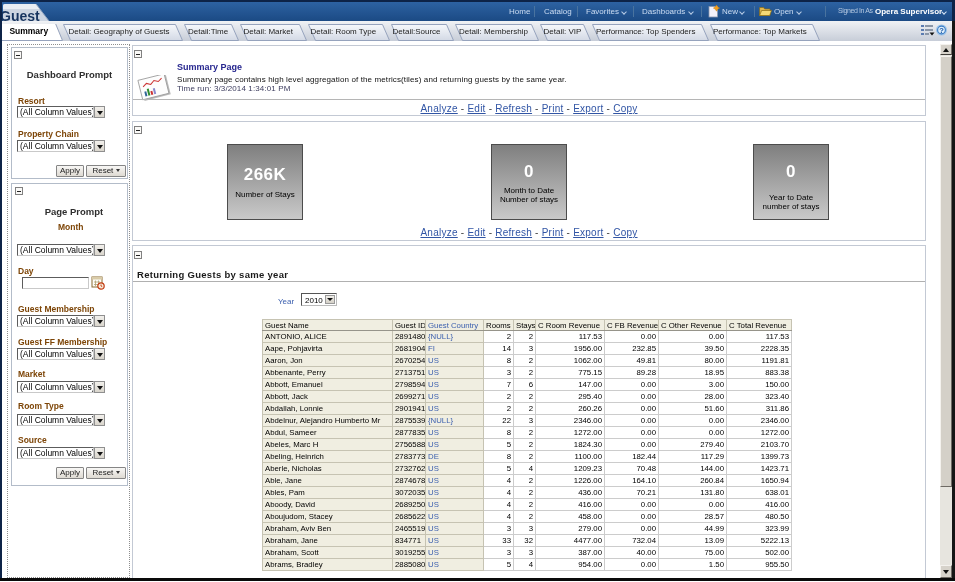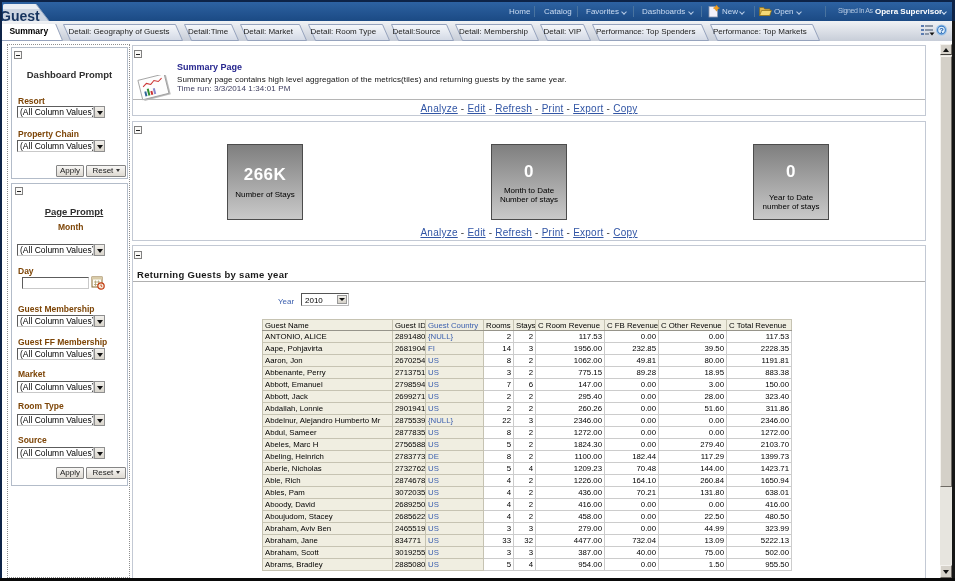--- a/index.html
+++ b/index.html
@@ -137,21 +137,21 @@
 <div class="plabel" style="top:129px;">Property Chain</div>
 <div class="combo" style="top:140px;">
     <div class="fld">(All Column Values)</div>
     <div class="btn"></div>
   </div>
 <div class="pbtn" style="left:44px;top:165px;width:28px;">Apply</div>
 <div class="pbtn" style="left:74px;top:165px;width:40px;">Reset <span style="display:inline-block;width:0;height:0;border-left:2.5px solid transparent;border-right:2.5px solid transparent;border-top:3px solid #333;vertical-align:1px;"></span></div>
 
 <div class="abs" style="left:11px;top:183px;width:117px;height:303px;border:1px solid #b3bcc9;background:#fff;"></div>
 <div class="minbox" style="left:15px;top:187px;"></div>
-<div class="abs" style="left:11px;top:206px;width:126px;text-align:center;font-size:9.5px;font-weight:bold;color:#2e2e2e;text-decoration:underline;">Page Prompt</div>
+<div class="abs" style="left:11px;top:206px;width:126px;text-align:center;font-size:9.5px;font-weight:bold;color:#2e2e2e;">Page Prompt</div>
 <div class="plabel" style="top:222px;padding-left:40px;">Month</div>
 <div class="combo" style="top:244px;">
     <div class="fld">(All Column Values)</div>
     <div class="btn"></div>
   </div>
 <div class="plabel" style="top:266px;">Day</div>
 <div class="abs" style="left:22px;top:277px;width:67px;height:12px;background:#fff;border:1px solid;border-color:#5c5c5c #c9c9c9 #c9c9c9 #5c5c5c;"></div>
 <svg class="abs" style="left:91px;top:276px" width="14" height="14" viewBox="0 0 14 14">
   <rect x="1" y="1" width="10" height="10" fill="#fdfdf8" stroke="#8a6a30" stroke-width="1"></rect>
   <rect x="1" y="1" width="10" height="2.5" fill="#d9cba8"></rect>
@@ -220,21 +220,21 @@
   <div class="num" style="margin-top:18px;">0</div>
   <div class="lbl" style="margin-top:14px;">Year to Date<br>number of stays</div>
 </div>
 <div class="links" style="top:227px;"><a>Analyze</a> - <a>Edit</a> - <a>Refresh</a> - <a>Print</a> - <a>Export</a> - <a>Copy</a></div>
 
 <div class="sect" style="top:245px;height:334px;border-bottom:none;"></div>
 <div class="minbox" style="left:134px;top:251px;"></div>
 <div class="abs" style="left:137px;top:269px;font-size:9.5px;font-weight:bold;color:#1a1a1a;letter-spacing:0.3px;">Returning Guests by same year</div>
 <div class="abs" style="left:133px;top:281px;width:792px;height:1px;background:#b0b0b0;"></div>
 <div class="abs" style="left:278px;top:297px;font-size:8px;color:#3b5fae;">Year</div>
-<div class="abs" style="left:301px;top:293px;width:48px;height:13px;border:1px solid;border-color:#555 #bbb #bbb #555;background:#fff;">
+<div class="abs" style="left:301px;top:293px;width:36px;height:13px;border:1px solid;border-color:#555 #bbb #bbb #555;background:#fff;">
   <span class="abs" style="left:3px;top:2px;font-size:8px;color:#000;">2010</span>
   <span class="abs" style="right:1px;top:1px;width:10px;height:9px;background:linear-gradient(#f0eee9,#d5d1c8);border:1px solid #999;"></span>
   <span class="abs" style="right:3px;top:4px;width:0;height:0;border-left:3px solid transparent;border-right:3px solid transparent;border-top:3.5px solid #111;"></span>
 </div>
 
 <div class="abs" style="left:262px;top:319px;width:530px;height:259px;overflow:hidden;">
 <table class="grid" style="width:529px;">
 <colgroup>
         <col style="width:130px">
         <col style="width:33px">
@@ -384,21 +384,21 @@
           <td class="t">2732762</td>
           <td class="c">US</td>
           <td class="n">5</td>
           <td class="n">4</td>
           <td class="n">1209.23</td>
           <td class="n">70.48</td>
           <td class="n">144.00</td>
           <td class="n">1423.71</td>
         </tr>
 <tr>
-          <td class="t">Able, Rich</td>
+          <td class="t">Able, Jane</td>
           <td class="t">2874678</td>
           <td class="c">US</td>
           <td class="n">4</td>
           <td class="n">2</td>
           <td class="n">1226.00</td>
           <td class="n">164.10</td>
           <td class="n">260.84</td>
           <td class="n">1650.94</td>
         </tr>
 <tr>
@@ -424,21 +424,21 @@
           <td class="n">416.00</td>
         </tr>
 <tr>
           <td class="t">Aboujudom, Stacey</td>
           <td class="t">2685622</td>
           <td class="c">US</td>
           <td class="n">4</td>
           <td class="n">2</td>
           <td class="n">458.00</td>
           <td class="n">0.00</td>
-          <td class="n">22.50</td>
+          <td class="n">28.57</td>
           <td class="n">480.50</td>
         </tr>
 <tr>
           <td class="t">Abraham, Aviv Ben</td>
           <td class="t">2465519</td>
           <td class="c">US</td>
           <td class="n">3</td>
           <td class="n">3</td>
           <td class="n">279.00</td>
           <td class="n">0.00</td>

